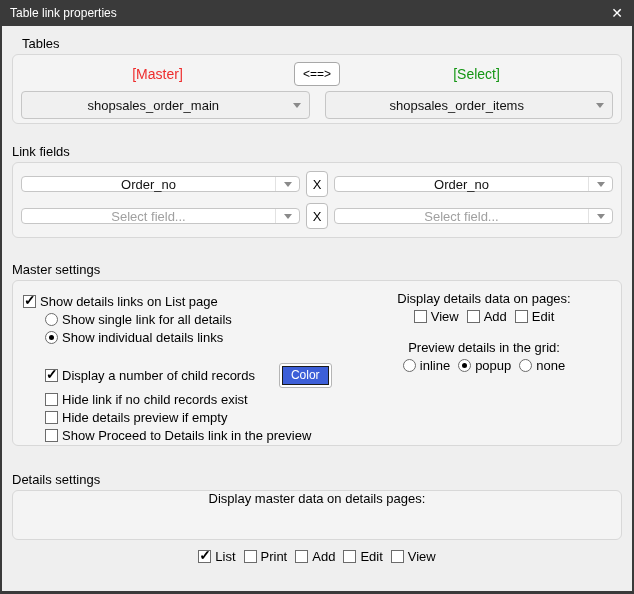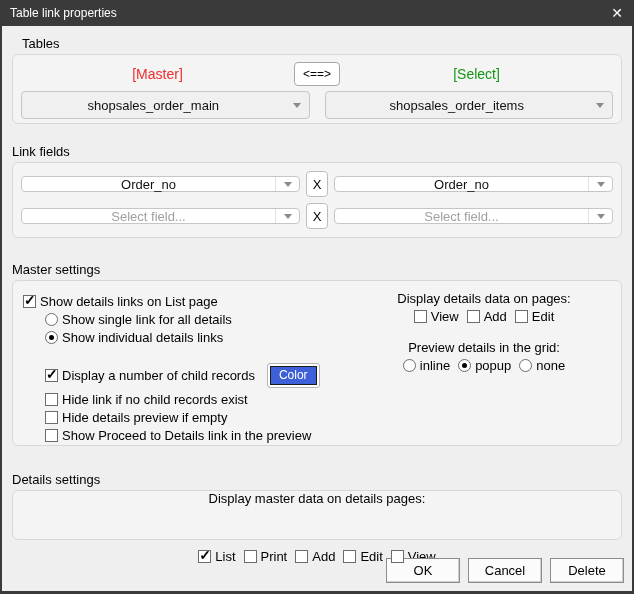--- a/index.html
+++ b/index.html
@@ -80,21 +80,21 @@
   }
   .rb.checked::after{
     content:""; position:absolute; left:3px; top:3px; width:5px; height:5px;
     border-radius:50%; background:#000;
   }
   
   .master-panel{ height:166px; position:relative; }
   .ms-left{ padding:11px 0 0 10px; }
   .ms-row{ display:flex; align-items:center; height:18px; }
   .ms-indent{ margin-left:22px; }
-  .ms-childcount{ height:26px; margin-top:16px; }
+  .ms-childcount{ height:26px; margin-top:16px;gap:12px; }
   .ms-after-color{ margin-top:2px; }
   .color-btn{
     margin-left:12px; background:#fff; border:1px solid #b5b5b5; border-radius:3px;
     padding:2px; display:inline-flex;
   }
   .color-face{
     background:#3d5fd8; border:1px solid #1a1a1a; color:#fff;
     font-size:12px; padding:1px 8px; line-height:15px;
   }
   .ms-right{
@@ -274,20 +274,15 @@
           <span class="cb"></span>
           <span>Edit</span>
         </label>
         <label class="opt">
           <span class="cb"></span>
           <span>View</span>
         </label>
       </div>
     </div>
 
-    <div class="footer">
-      <button class="win-btn">OK</button>
-      <button class="win-btn">Cancel</button>
-      <button class="win-btn">Delete</button>
-    </div>
 
   </div>
 </div>
 
 </body></html>

